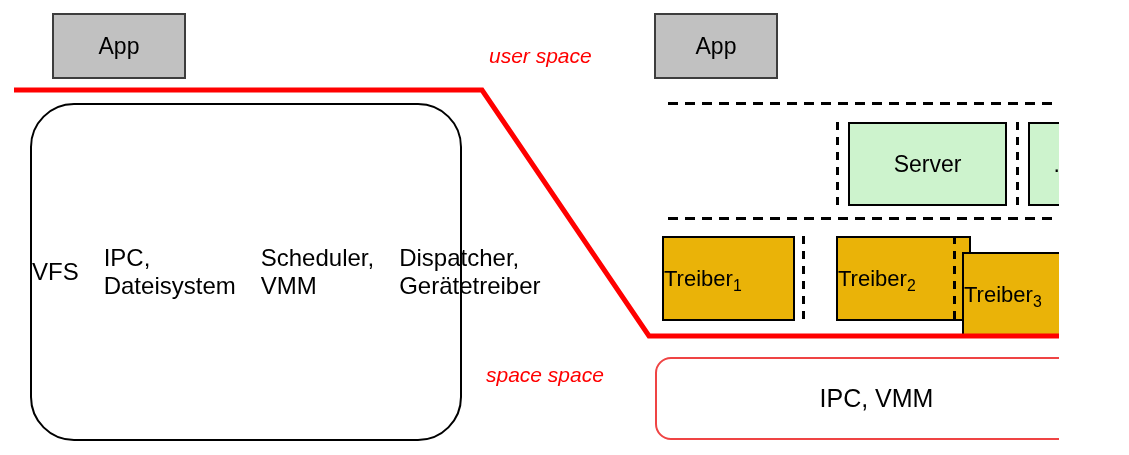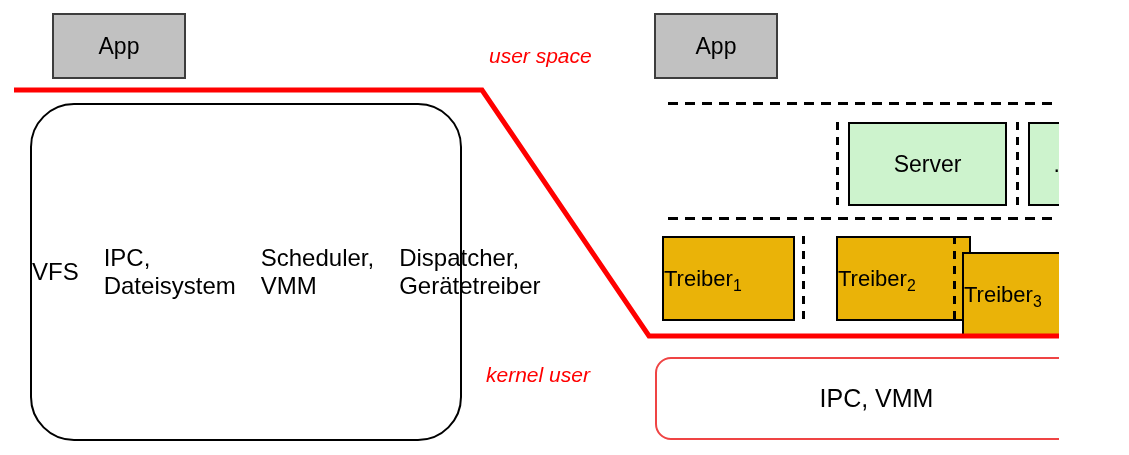--- a/index.html
+++ b/index.html
@@ -104,21 +104,21 @@
     <div class="mono-row">VFS</div>
     <div class="hdash-sep"></div>
     <div class="mono-row">IPC, Dateisystem</div>
     <div class="hdash-sep"></div>
     <div class="mono-row">Scheduler, VMM</div>
     <div class="hdash-sep"></div>
     <div class="mono-row">Dispatcher, Gerätetreiber</div>
   </div>
 
   <div class="abs space-label" style="left:489px; top:44px;">user space</div>
-  <div class="abs space-label" style="left:486px; top:363px;">kernel user</div>
+  <div class="abs space-label" style="left:486px; top:363px;">space space</div>
 
   <div class="abs app-box" style="left:654px; top:13px; width:124px; height:66px;">
     <span>App</span>
   </div>
 
   <div class="abs hdash" style="left:668px; top:102px; width:424px;"></div>
   <div class="abs hdash" style="left:668px; top:217px; width:424px;"></div>
 
   <div class="abs vdash" style="left:836px; top:122px; height:84px;"></div>
   <div class="abs server-box" style="left:848px; top:122px; width:159px; height:84px;">

